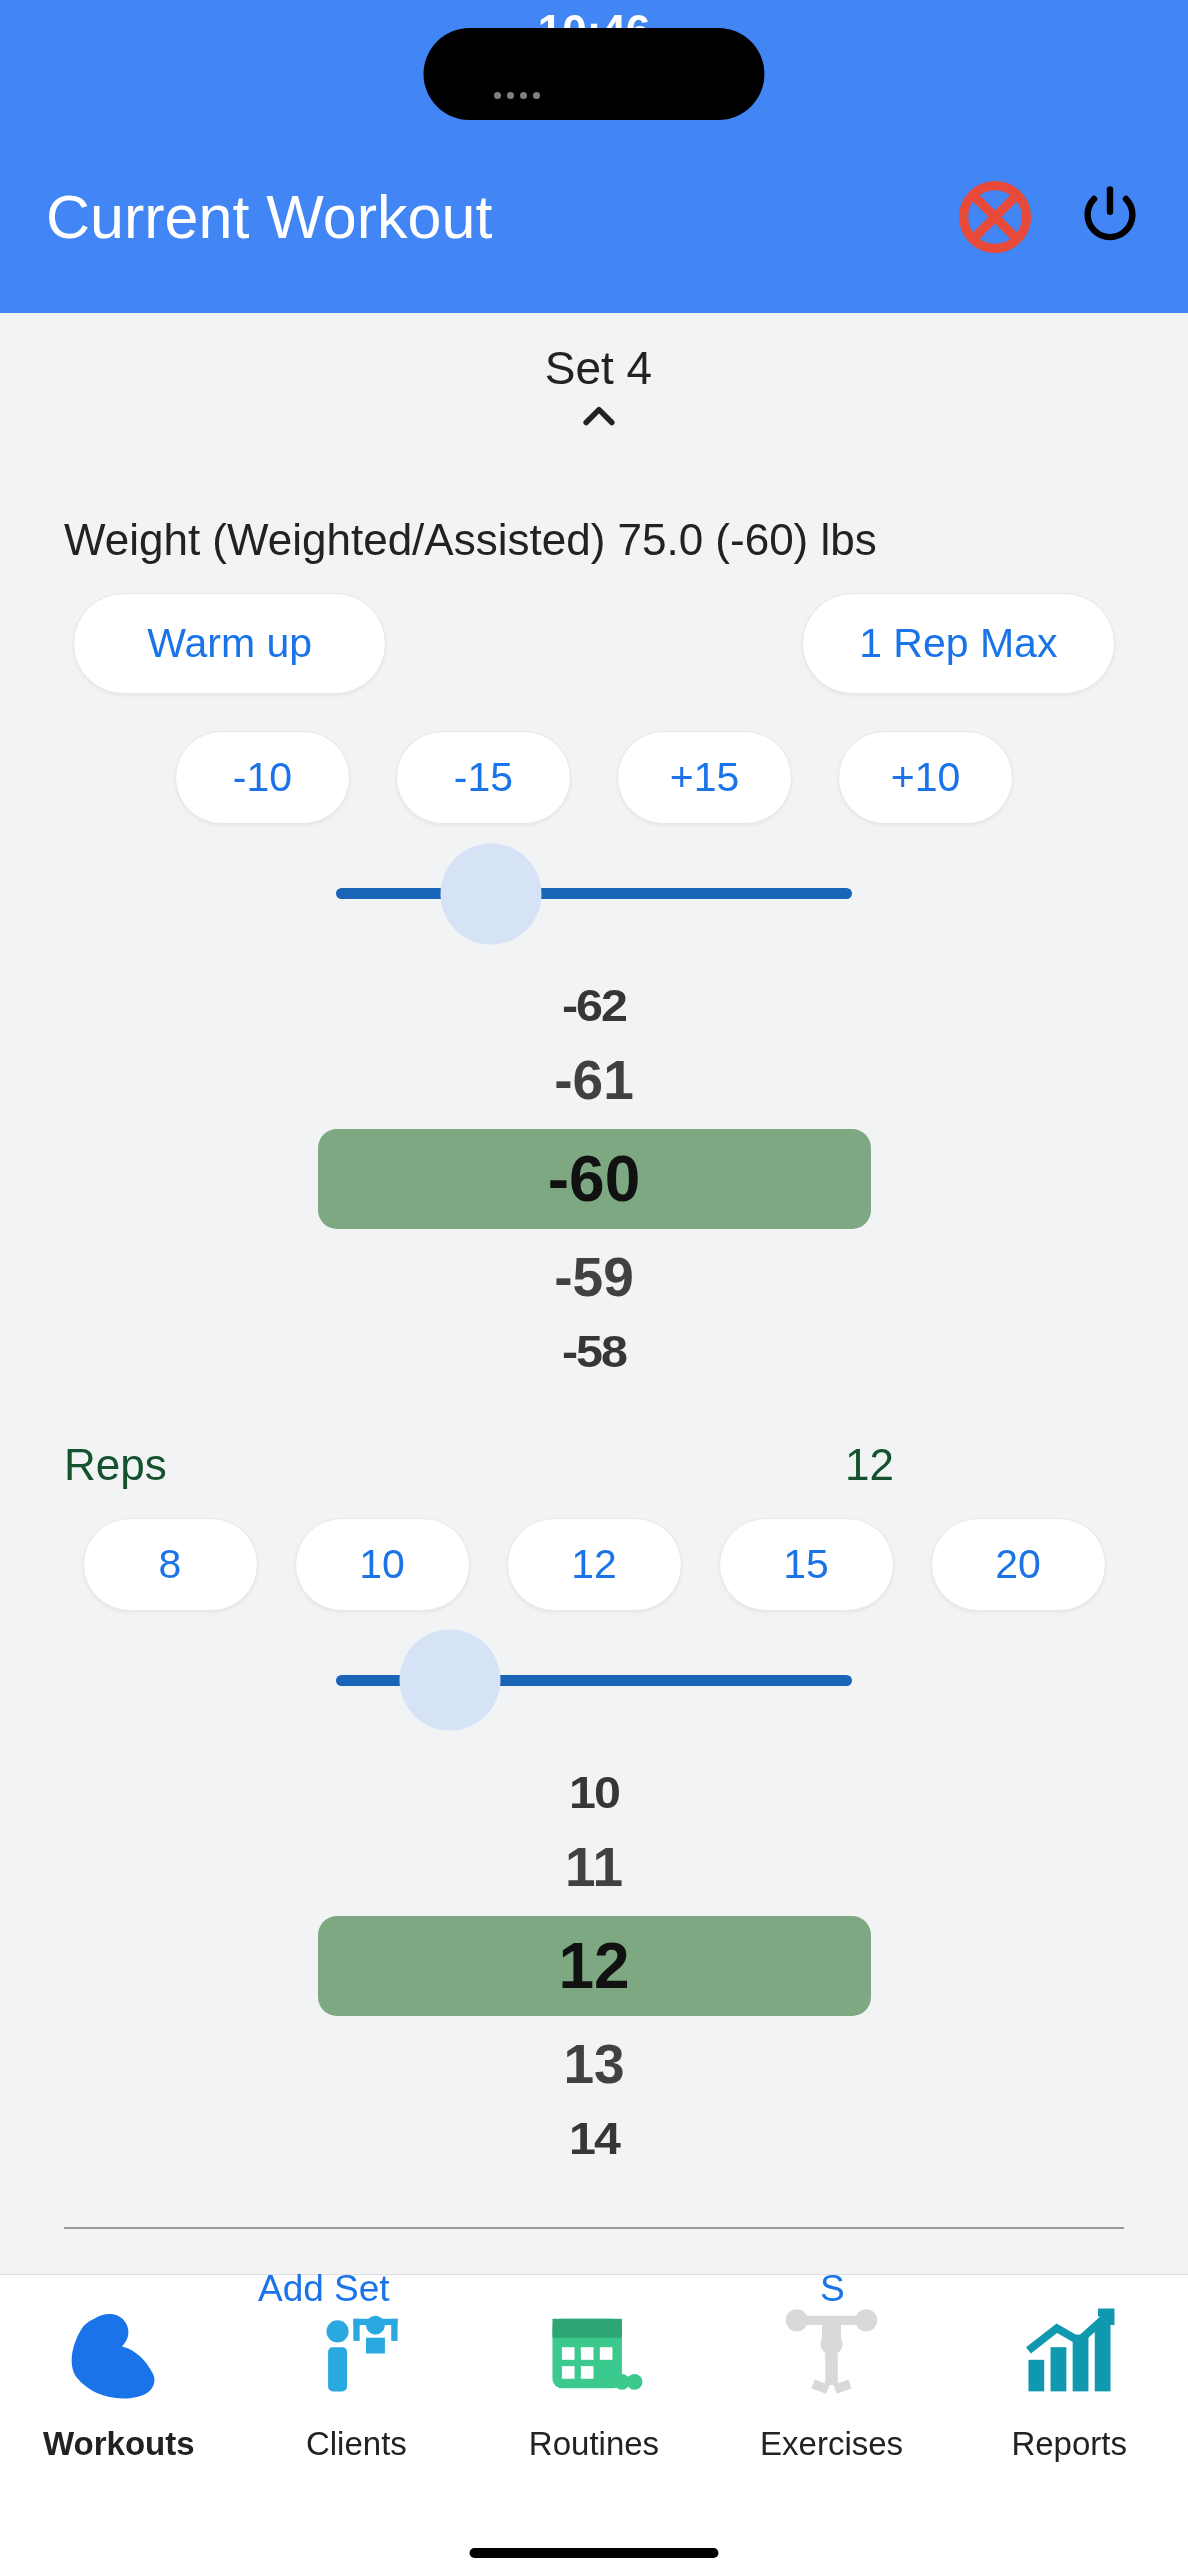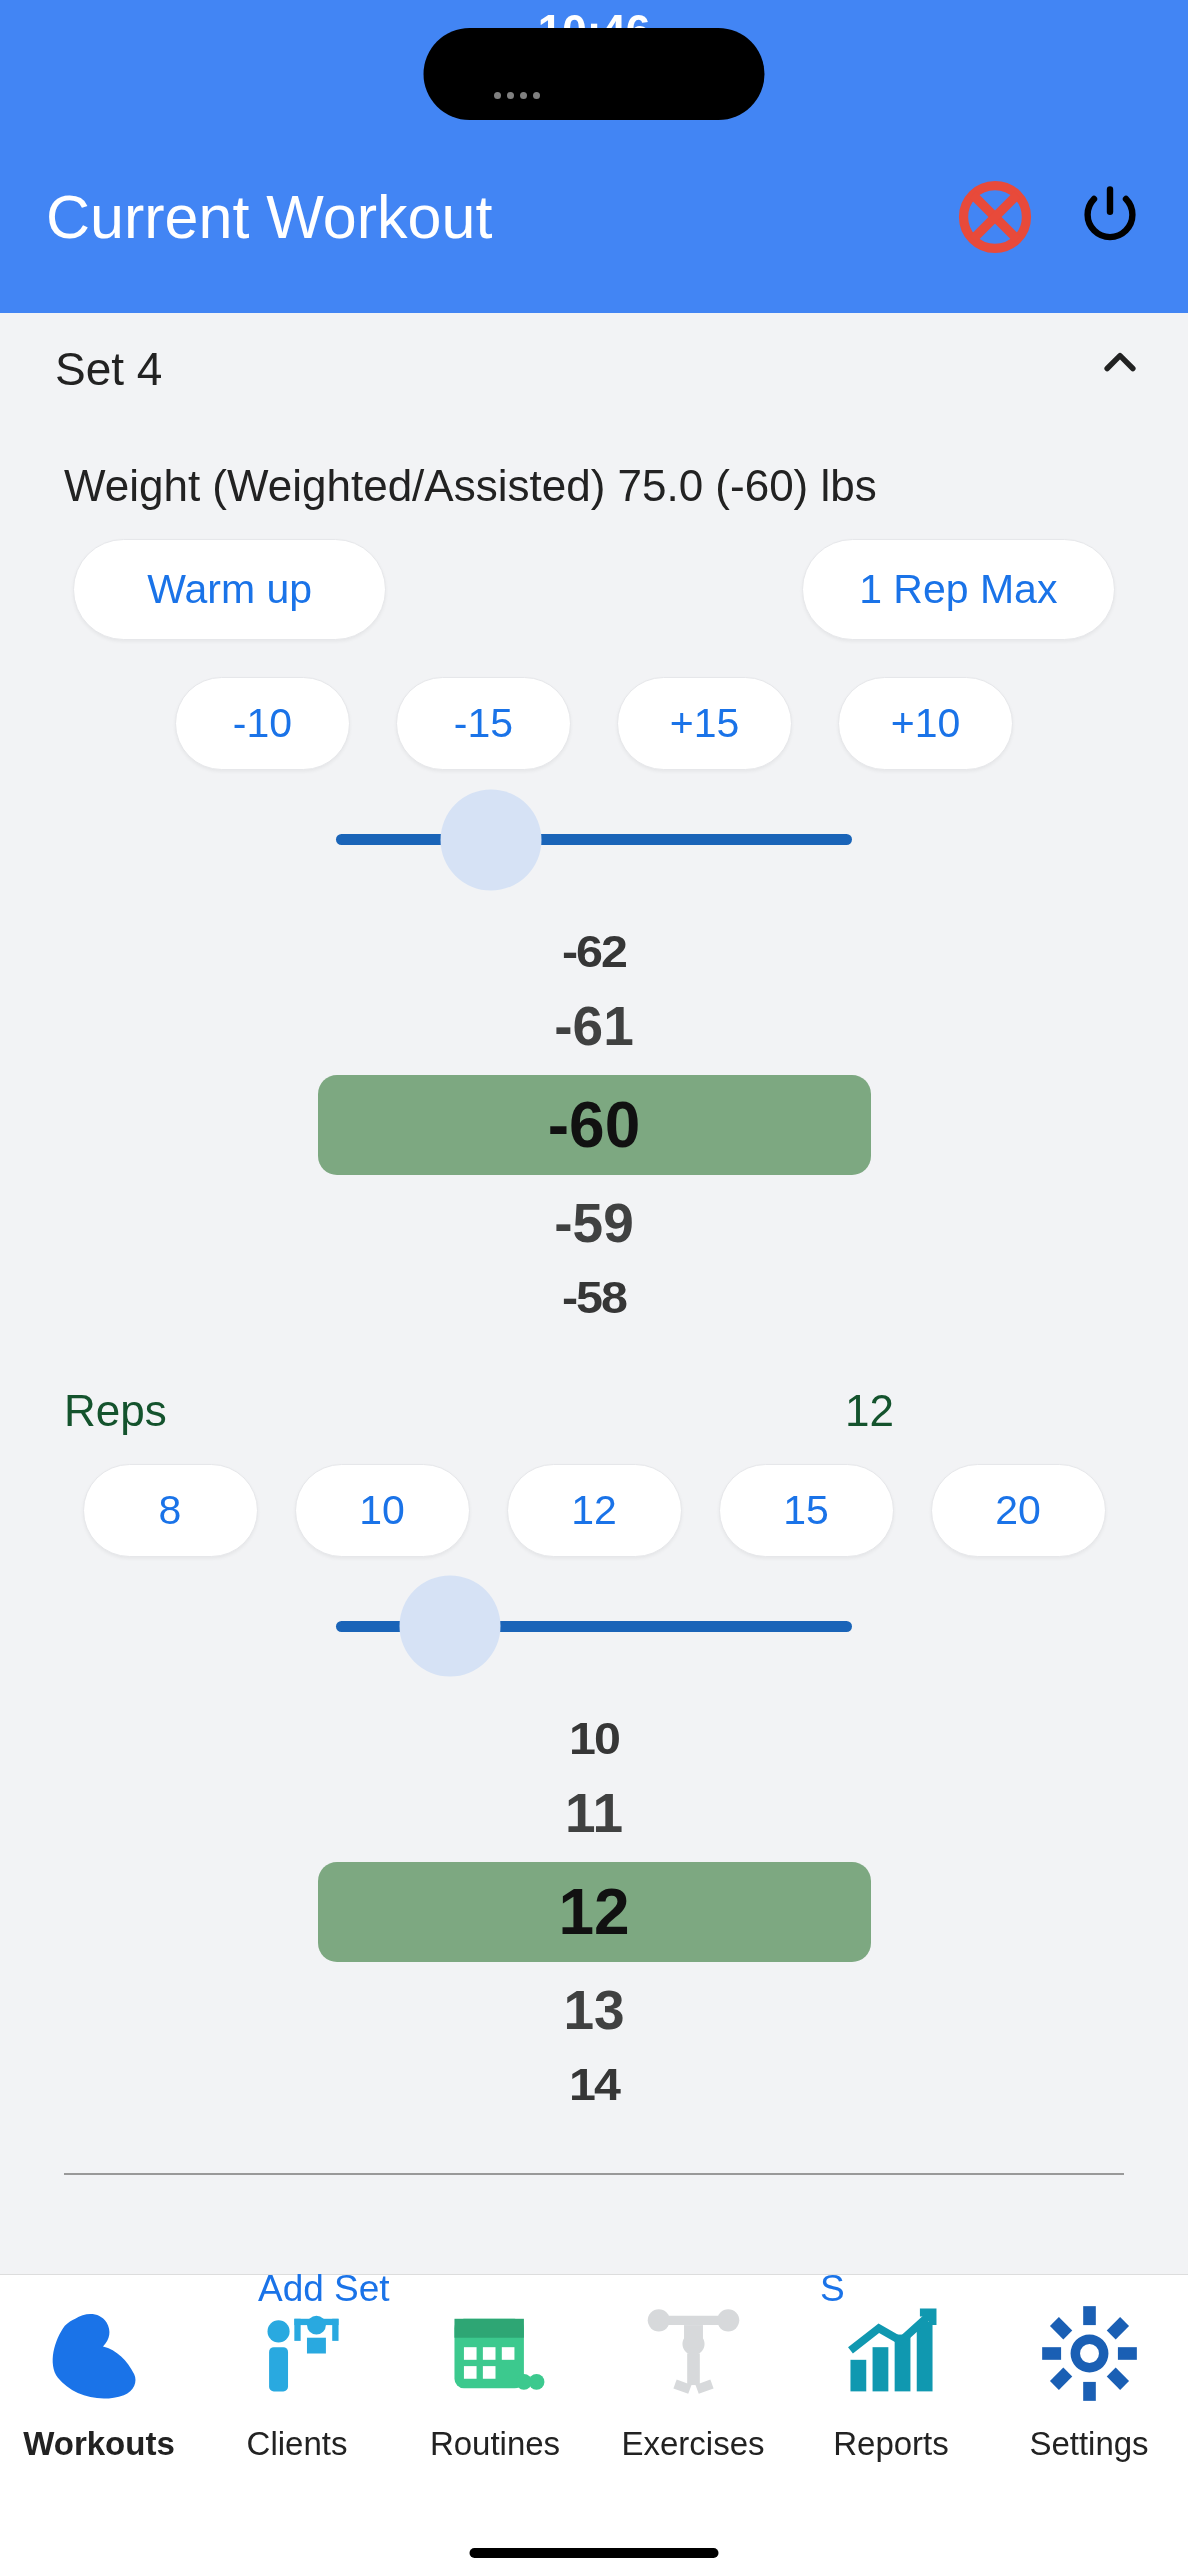--- a/index.html
+++ b/index.html
@@ -11,21 +11,21 @@
   .status-icons .dots { display:flex; gap:5.5px; opacity:0.5; margin-right:9.2px;}
   .status-icons .dots span{width:7.4px;height:7.4px;border-radius:50%;background:#fff;}
   .wifi-icon svg, .battery-icon svg { display:block; }
   .header { background: #4285f4; height: 193px; display: flex; align-items: center; justify-content: space-between; padding: 0 46px; }
   .header-title { color: #fff; font-size: 61px; font-weight: 500; }
   .header-actions { display: flex; align-items: center; gap: 46px; }
   .cancel-icon { width: 74px; height: 74px; position: relative; }
   .cancel-icon svg { width: 74px; height: 74px; }
   .power-icon svg { width: 64px; height: 64px; }
   .content { padding: 0 64px; }
-  .set-row { display: flex; align-items: center; justify-content: space-between; padding: 28px 46px 28px 55px; font-size: 46px; color: #222; }
+  .set-row { display: flex; align-items: center; justify-content: space-between; padding: 28px 46px 28px 55px; font-size: 46px; color: #222; flex-direction: column; }
   .set-row .chevron svg { width: 44px; height: 44px; }
   .section-label { font-size: 44px; color: #222; padding: 37px 0 28px 0; }
   .pill-row { display: flex; gap: 20px; justify-content: center; flex-wrap: nowrap; }
   .pill-row.wide { justify-content: space-between; padding: 0 9.2px; }
   .pill { background: #fff; border: 0.9px solid #e6e7ea; border-radius: 64px; padding: 26px 46px; font-size: 41px; color: #1a73e8; font-weight: 500; box-shadow: 0 1.8px 3.7px rgba(0,0,0,0.05); white-space: nowrap; }
   .pill-large { min-width: 313px; text-align: center; }
   .pill-small { min-width: 175px; text-align: center; padding: 22px 28px; }
   .slider-wrap { display:flex; justify-content:center; padding: 64px 0 37px 0; }
   .slider { position: relative; width: 516px; height: 11px; background: #1a64b8; border-radius: 5.5px; }
   .slider-thumb { position: absolute; top: 50%; transform: translate(-50%,-50%); width: 101px; height: 101px; background: #d6e2f5; border-radius: 50%; }
@@ -239,34 +239,16 @@
             <rect x="34" y="20" width="10" height="36"></rect>
             <rect x="48" y="12" width="10" height="44"></rect>
             <path d="M6 30 L24 16 L38 24 L58 6" stroke="#1098b0" stroke-width="5" fill="none"></path>
             <path d="M50 6 h8 v8" stroke="#1098b0" stroke-width="5" fill="none"></path>
           </g>
         </svg>
     </div>
     <div class="nav-label">Reports</div>
   </div>
 
-  <div class="nav-item">
-    <div class="nav-icon">
-      <svg viewBox="0 0 64 64" width="101" height="101">
-          <path fill="#1a5fb4" d="M32 20a12 12 0 100 24 12 12 0 000-24zm0 18a6 6 0 110-12 6 6 0 010 12z"></path>
-          <g fill="#1a5fb4">
-            <rect x="28" y="2" width="8" height="12"></rect>
-            <rect x="28" y="50" width="8" height="12"></rect>
-            <rect x="2" y="28" width="12" height="8"></rect>
-            <rect x="50" y="28" width="12" height="8"></rect>
-            <rect x="10" y="10" width="8" height="12" transform="rotate(-45 14 16)"></rect>
-            <rect x="46" y="42" width="8" height="12" transform="rotate(-45 50 48)"></rect>
-            <rect x="46" y="10" width="8" height="12" transform="rotate(45 50 16)"></rect>
-            <rect x="10" y="42" width="8" height="12" transform="rotate(45 14 48)"></rect>
-          </g>
-        </svg>
-    </div>
-    <div class="nav-label">Settings</div>
-  </div>
 
   <div class="home-indicator"></div>
 </div>
 
 
 </body></html>

